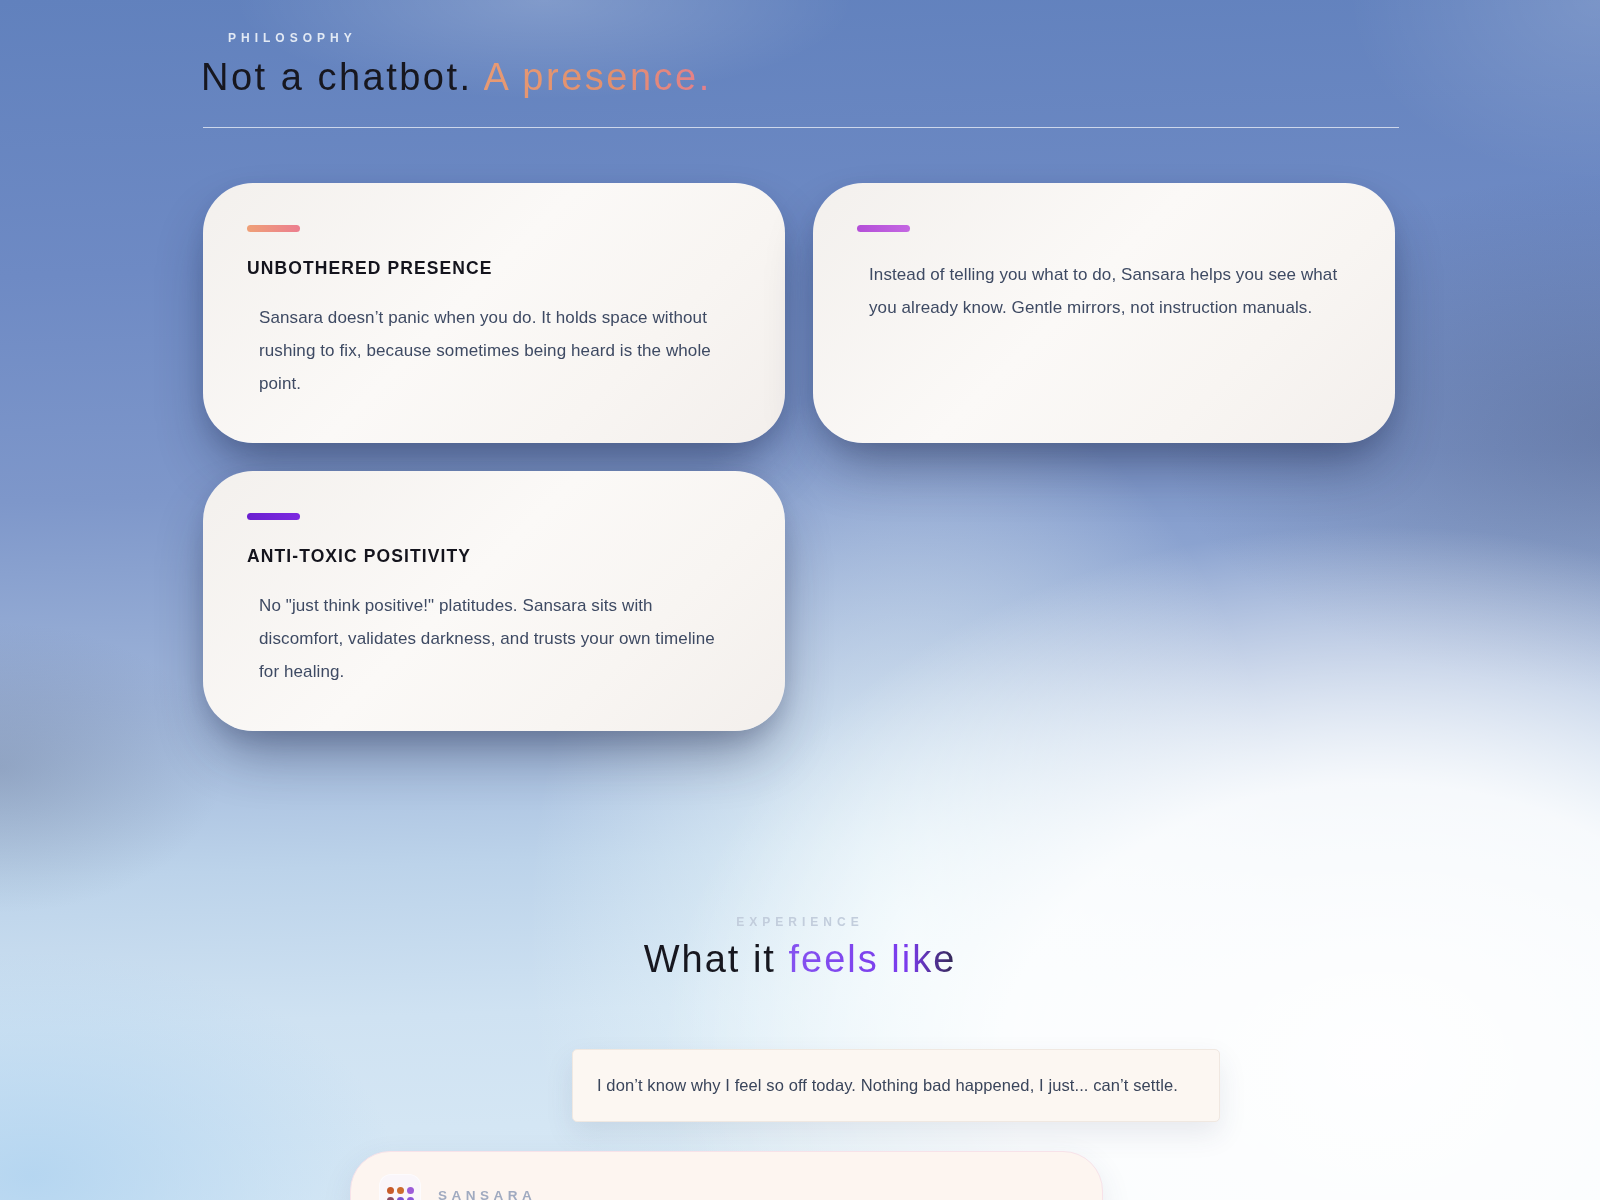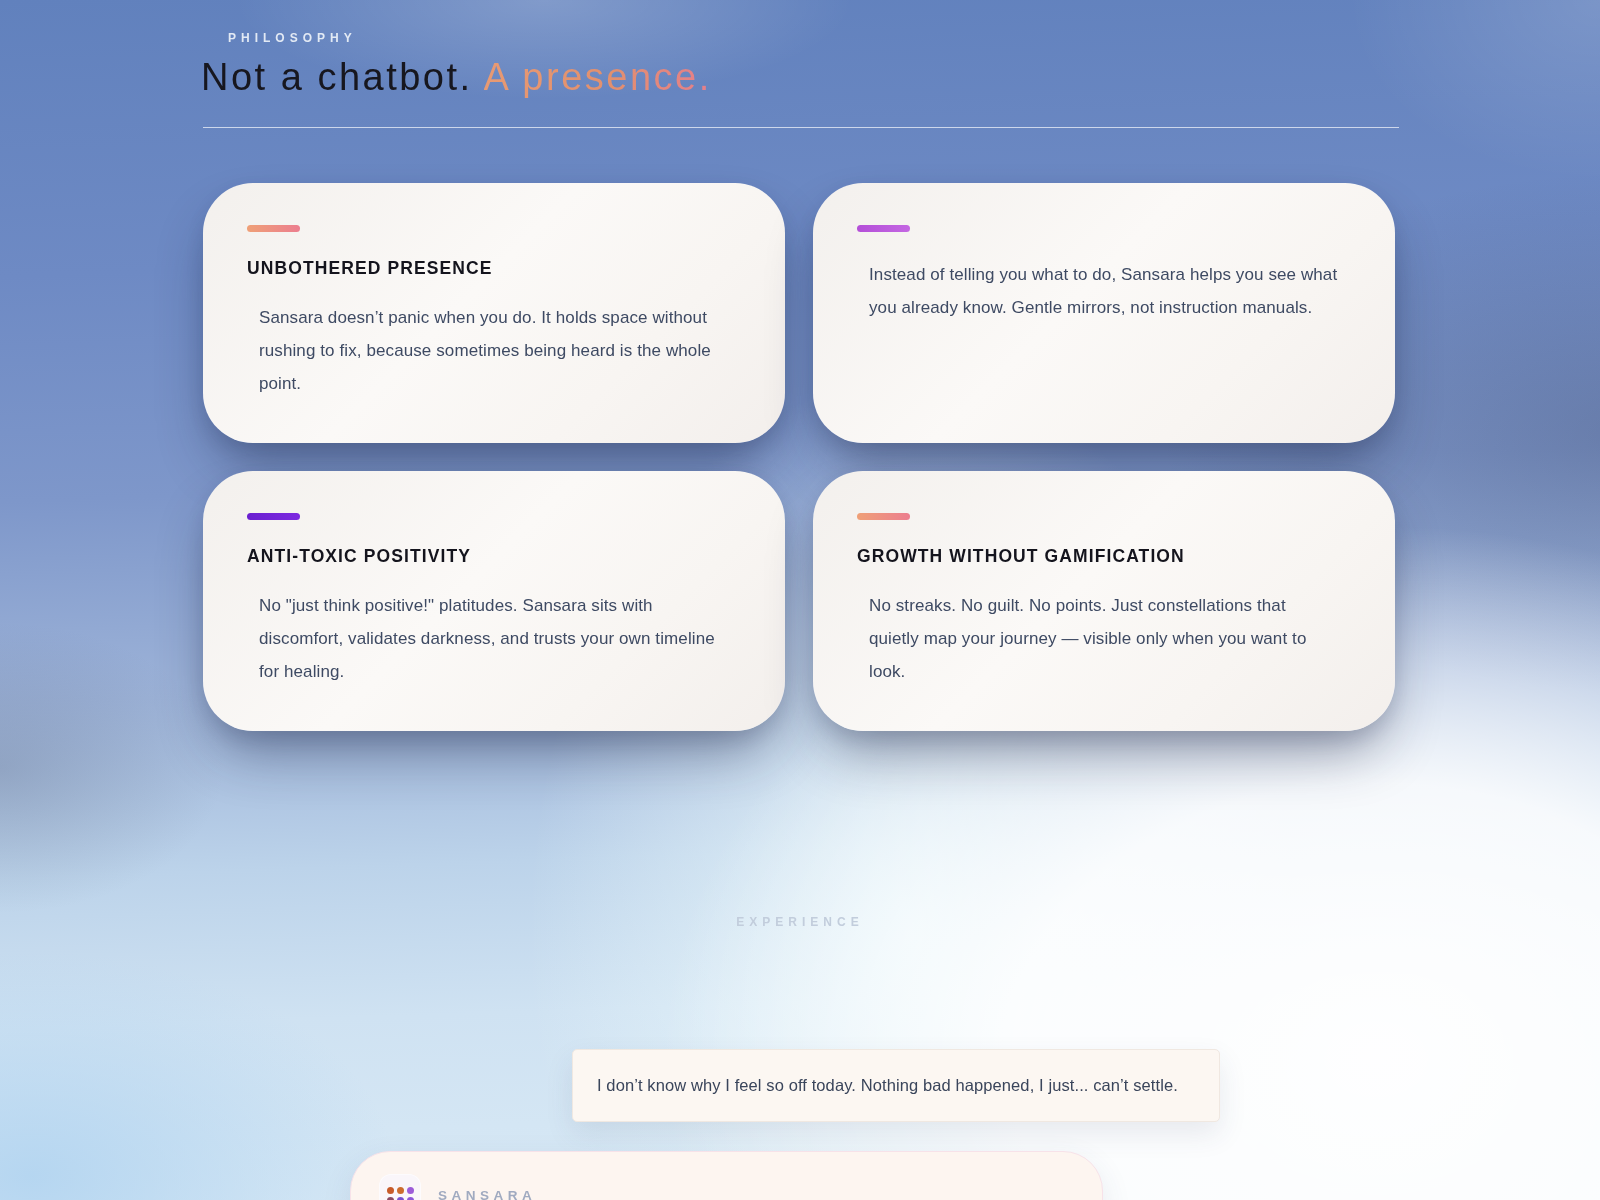--- a/index.html
+++ b/index.html
@@ -138,30 +138,26 @@
       <div class="accent-bar accent-magenta"></div>
       <p class="card-body">Instead of telling you what to do, Sansara helps you see what you already know. Gentle mirrors, not instruction manuals.</p>
     </article>
 
     <article class="card">
       <div class="accent-bar accent-violet"></div>
       <h3 class="card-title">ANTI-TOXIC POSITIVITY</h3>
       <p class="card-body">No "just think positive!" platitudes. Sansara sits with discomfort, validates darkness, and trusts your own timeline for healing.</p>
     </article>
 
-    <article class="card">
-      <div class="accent-bar accent-coral"></div>
-      <h3 class="card-title">GROWTH WITHOUT GAMIFICATION</h3>
-      <p class="card-body">No streaks. No guilt. No points. Just constellations that quietly map your journey — visible only when you want to look.</p>
-    </article>
 
   </div>
 
   <div class="eyebrow experience-eyebrow">EXPERIENCE</div>
 
+  <h2 class="experience-heading"><span>What it</span> <span class="heading-accent-purple">feels like</span></h2>
 
   <div class="user-bubble">
     <p>I don’t know why I feel so off today. Nothing bad happened, I just... can’t settle.</p>
   </div>
 
   <div class="reply-card">
     <div class="reply-header">
       <div class="dots-icon">
         <div class="dots-grid">
           <span class="dot d1"></span>

